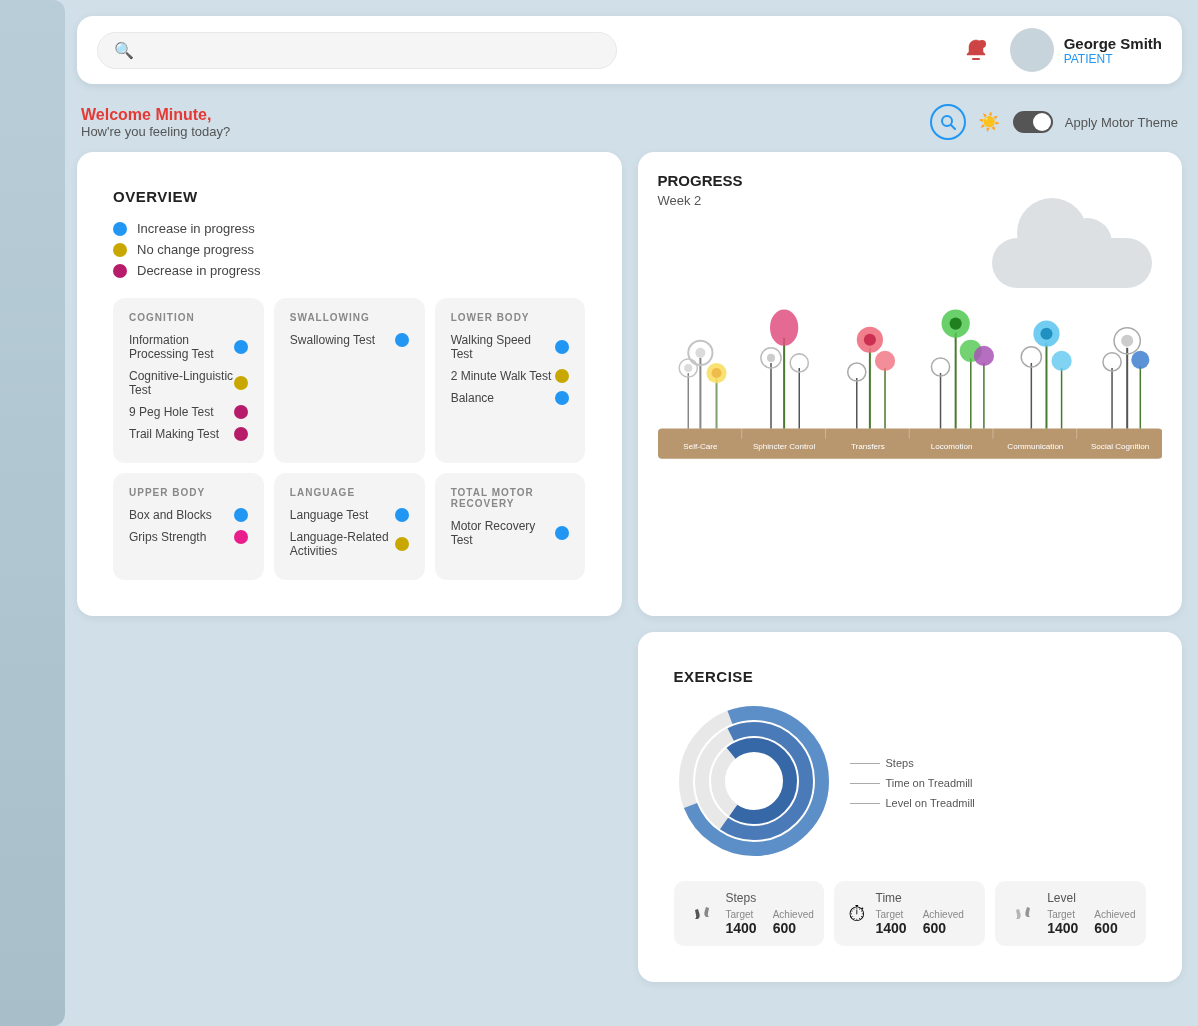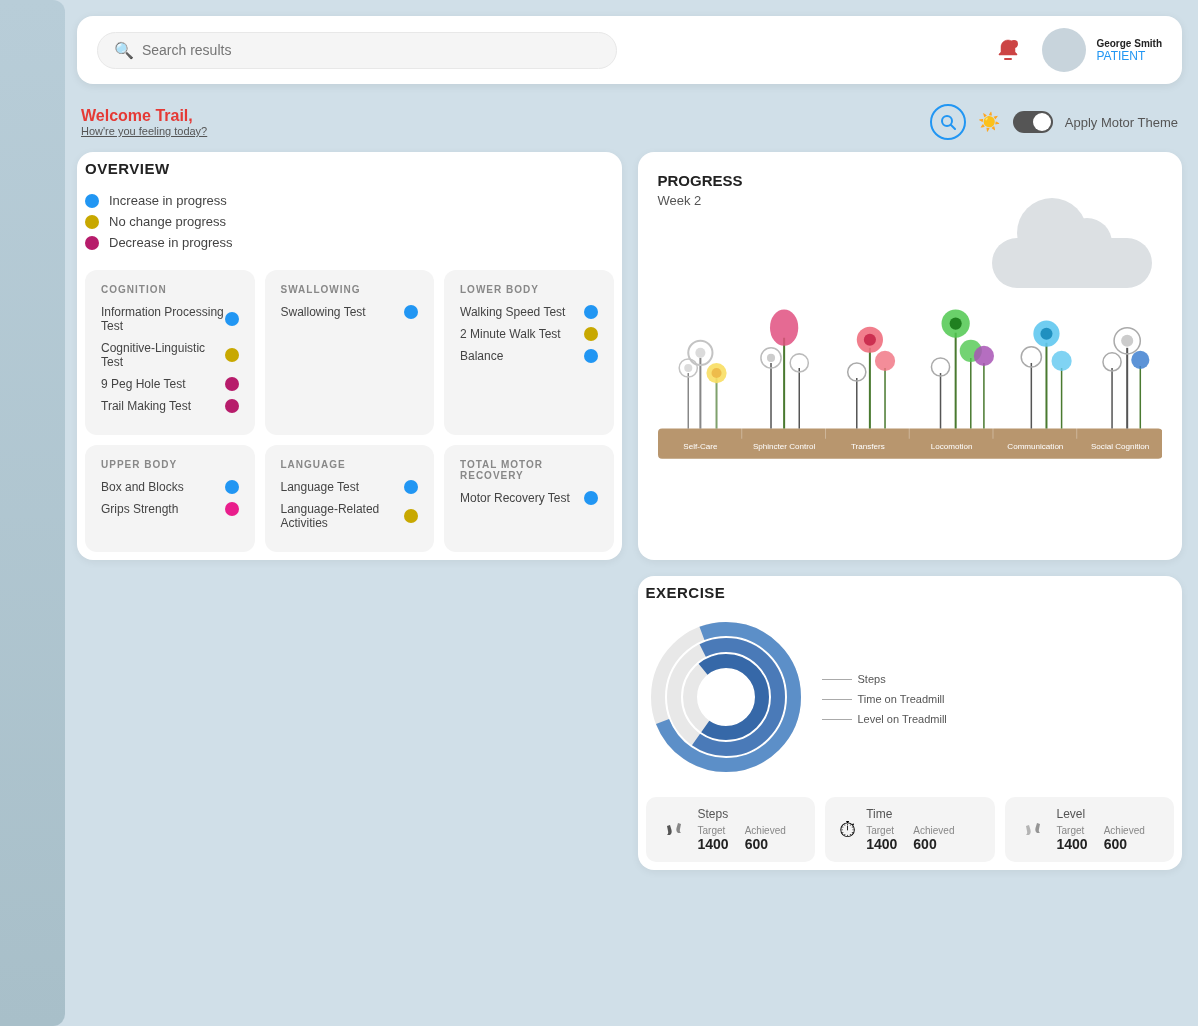--- a/index.html
+++ b/index.html
@@ -83,21 +83,21 @@
       gap: 10px;
       cursor: pointer;
     }
     .avatar {
       width: 44px;
       height: 44px;
       border-radius: 50%;
       background: #c8d4dc;
     }
     .user-name {
-      font-size: 10px;
+      font-size: 15px;
       font-weight: 600;
       color: #222;
     }
     .user-role {
       font-size: 12px;
       color: #2196f3;
       font-weight: 500;
     }
 
     
@@ -106,23 +106,22 @@
       align-items: center;
       justify-content: space-between;
       padding: 8px 4px 12px;
     }
     .welcome-text .greeting {
       font-size: 16px;
       font-weight: 700;
       color: #e53935;
     }
     .welcome-text .subtitle {
-      font-size: 11px;
+      font-size: 13px;
       color: #555;
-      text-decoration: underline;
     }
     .theme-controls {
       display: flex;
       align-items: center;
       gap: 12px;
     }
     .search-circle {
       width: 36px;
       height: 36px;
       border-radius: 50%;
@@ -163,21 +162,21 @@
     .content-grid {
       display: grid;
       grid-template-columns: 1fr 1fr;
       gap: 16px;
     }
 
     
     .card {
       background: white;
       border-radius: 16px;
-      padding: 8px;
+      padding: 36px;
       box-shadow: 0 2px 8px rgba(0,0,0,0.06);
     }
 
     
     .overview-card {
       grid-column: 1;
       grid-row: 1;
     }
     .card-title {
       font-size: 15px;
@@ -384,21 +383,20 @@
 
 <div class="sidebar-hint">
   
 </div>
 
 <div class="main-wrapper">
 
   <div class="header">
     <div class="search-bar">
       <span class="search-icon-svg">🔍</span>
-      <input class="search-input" type="text" placeholder="Search results" style="">
     </div>
     <div class="header-right">
       <div class="notif-icon">
         <svg width="26" height="26" viewBox="0 0 26 26" fill="none">
           <path d="M13 3C9.134 3 6 6.134 6 10v5l-2 2v1h18v-1l-2-2v-5c0-3.866-3.134-7-7-7z" fill="#cc4444" stroke="#cc4444" stroke-width="0.5"></path>
           <rect x="9" y="21" width="8" height="2" rx="1" fill="#cc4444"></rect>
           <circle cx="19" cy="7" r="4" fill="#cc4444"></circle>
         </svg>
       </div>
       <div class="user-profile">
@@ -406,21 +404,21 @@
         <div>
           <div class="user-name">George Smith</div>
           <div class="user-role">PATIENT</div>
         </div>
       </div>
     </div>
   </div>
 
   <div class="welcome-bar">
     <div class="welcome-text">
-      <div class="greeting">Welcome Trail,</div>
+      <div class="greeting">Welcome Minute,</div>
       <div class="subtitle">How're you feeling today?</div>
     </div>
     <div class="theme-controls">
       <div class="search-circle">
         <svg width="16" height="16" viewBox="0 0 16 16" fill="none">
           <circle cx="7" cy="7" r="5" stroke="#2196f3" stroke-width="2"></circle>
           <line x1="11" y1="11" x2="15" y2="15" stroke="#2196f3" stroke-width="2" stroke-linecap="round"></line>
         </svg>
       </div>
       <span class="sun-icon">☀️</span>

